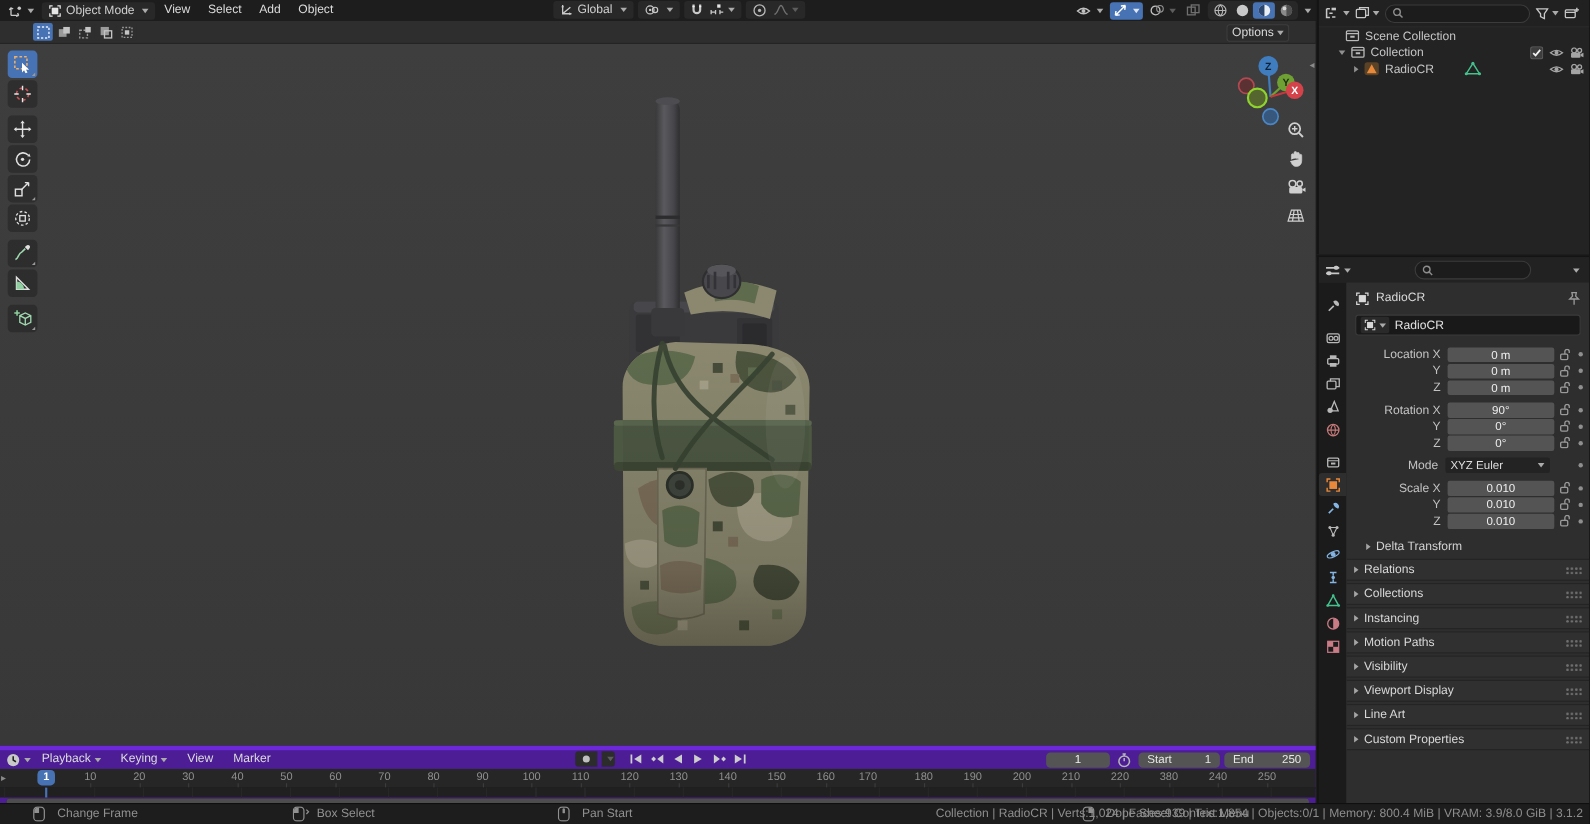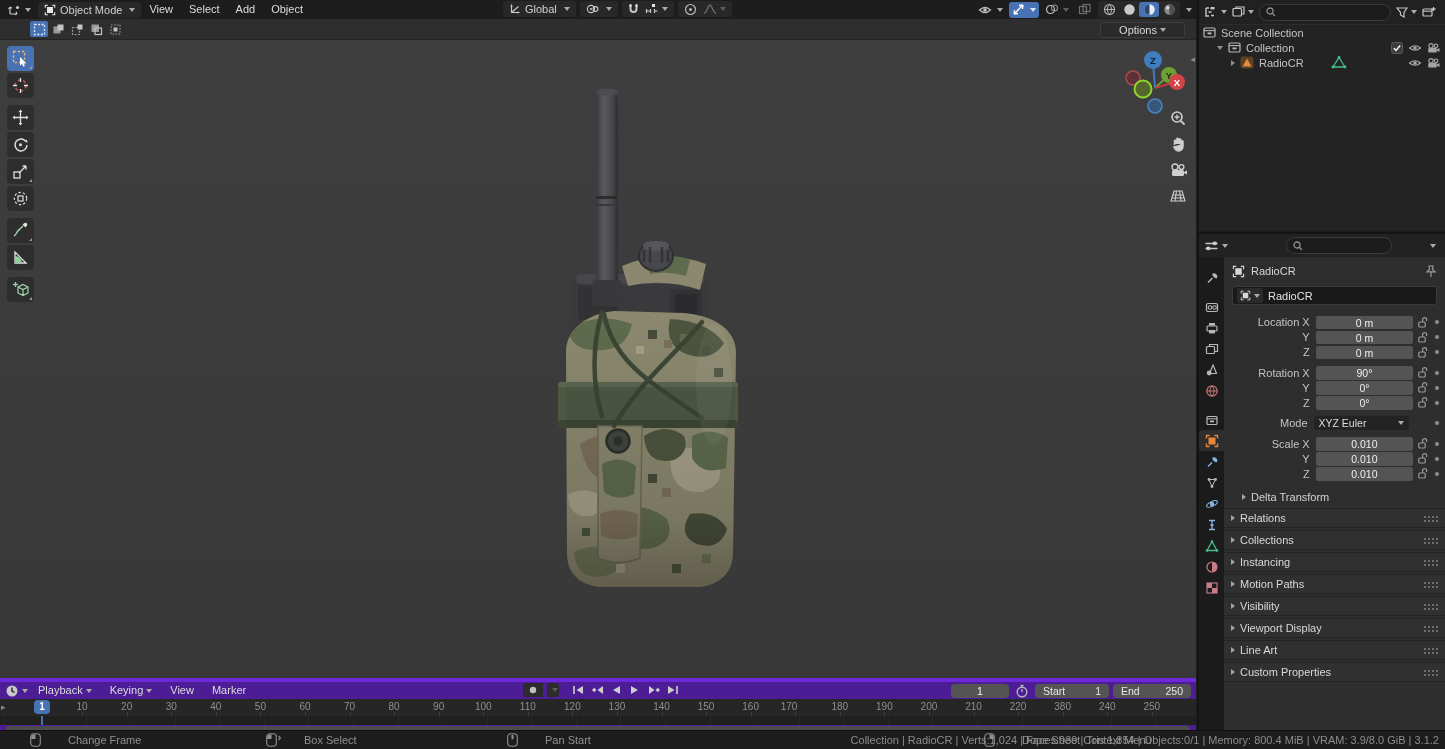--- a/index.html
+++ b/index.html
@@ -18,21 +18,21 @@
   .vp-right{position:absolute;right:4px;top:1px;display:flex;align-items:center;gap:3px}
   .hbtn{display:flex;align-items:center;height:16px;padding:0 3px;border-radius:3px;gap:1px}
   .hbtn.on{background:#4772b3}
   .shade-group{display:flex;align-items:center;background:#282828;border-radius:4px;height:17px;padding:0 1px}
   .shade-btn{width:20px;height:15px;display:flex;align-items:center;justify-content:center;border-radius:3px}
   .shade-btn.on{background:#4772b3}
   .tool-settings{position:absolute;left:0;top:19px;right:0;height:20px;background:#2e2e2e;border-bottom:1px solid #242424;display:flex;align-items:center;padding:0 6px;z-index:5}
   .sel-modes{display:flex;gap:1px;margin-left:24px}
   .sel-mode{width:18px;height:16px;border-radius:2px;background:#2e2e2e;display:flex;align-items:center;justify-content:center}
   .sel-mode.on{background:#4772b3}
-  .options-dd{position:absolute;right:11px;top:3px;display:flex;align-items:center;background:#2b2b2b;border:1px solid #3d3d3d;border-radius:3px;height:14px;padding:0 18px;color:#d8d8d8}
+  .options-dd{position:absolute;right:24px;top:3px;display:flex;align-items:center;background:#2b2b2b;border:1px solid #3d3d3d;border-radius:3px;height:14px;padding:0 4px;color:#d8d8d8}
   .canvas{position:absolute;left:0;top:40px;right:0;bottom:0;background:linear-gradient(180deg,#3e3e3e 0%,#3a3a3a 70%,#383838 100%)}
   .toolbar{position:absolute;left:7px;top:6px;display:flex;flex-direction:column;gap:2px}
   .tool{width:27px;height:25px;border-radius:4px;background:rgba(45,45,45,.92);display:flex;align-items:center;justify-content:center;position:relative}
   .tool.on{background:#4772b3}
   .tool.gapb{margin-top:5px}
   .tool .sub{position:absolute;right:2px;bottom:2px;width:0;height:0;border-left:3px solid transparent;border-bottom:3px solid #9a9a9a}
   .gizmo{position:absolute;right:4px;top:8px}
   .nav-col{position:absolute;right:8px;top:68px;display:flex;flex-direction:column;gap:6px;align-items:center}
   .nav-btn{width:20px;height:20px;display:flex;align-items:center;justify-content:center}
   .region-toggle{position:absolute;color:#8a8a8a;font-size:9px}
@@ -82,21 +82,21 @@
   .ruler{position:absolute;left:0;top:17px;right:0;height:17px;background:#262626;border-bottom:1px solid #191919}
   .tick-label{position:absolute;top:2px;transform:translateX(-50%);color:#8f8f8f;font-size:10px}
   .tick-mark{position:absolute;bottom:0;width:1px;height:4px;background:#3c3c3c}
   .playhead-box{position:absolute;left:34px;top:1px;width:16px;height:14px;background:#4772b3;border-radius:4px;color:#fff;font-weight:bold;font-size:10px;text-align:center;line-height:14px}
   .track{position:absolute;left:0;top:34px;right:0;height:9px;background:#202020;background-image:repeating-linear-gradient(90deg,#272727 0 1px,transparent 1px 44.57px);background-position:41px 0}
   .playhead-line{position:absolute;left:41px;top:34px;width:2px;height:9px;background:#4772b3}
   .hscroll{position:absolute;left:6px;right:6px;top:44px;height:6px;background:#272727;border-radius:3px}
   .hscroll .thumb{position:absolute;inset:0;background:#4d4d4d;border-radius:3px}
   
   .status{position:absolute;left:0;top:730px;width:1445px;height:19px;background:#1d1d1d;border-top:1px solid #0f0f0f;box-sizing:border-box;color:#909090}
-  .hint{position:absolute;top:2px;display:flex;align-items:center;gap:22px}
+  .hint{position:absolute;top:2px;display:flex;align-items:center;gap:6px}
   .stats{position:absolute;right:6px;top:3px;color:#8d8d8d}
 </style>
 </head>
 <body>
 
 <div id="root">
 
   <div class="vp">
     <div class="vp-header">
       <div class="hbtn">
@@ -482,21 +482,21 @@
         <span class="caret"></span>
       </div>
       <div>
         <svg width="14" height="12" viewBox="0 0 14 12">
             <rect x="1" y="3" width="9" height="7" rx="1" fill="none" stroke="#c8c8c8" stroke-width="1.2"></rect>
             <path d="M1 5.2 h9" stroke="#c8c8c8" stroke-width="1.1"></path>
             <path d="M11.5 1 v4 M9.5 3 h4" stroke="#c8c8c8" stroke-width="1.3"></path>
           </svg>
       </div>
     </div>
-    <div class="orow" style="padding-left:4px;gap:5px">
+    <div class="orow" style="padding-left:24px;gap:5px">
       <svg width="13" height="11" viewBox="0 0 13 11">
           <rect x="1" y="1" width="11" height="9" rx="1.2" fill="none" stroke="#b9b9b9" stroke-width="1.2"></rect>
           <path d="M1 3.6 h11" stroke="#b9b9b9" stroke-width="1.1"></path>
           <rect x="4.5" y="5.5" width="4" height="1.8" fill="#b9b9b9"></rect>
         </svg>
       <span>Scene Collection</span>
     </div>
     <div class="orow" style="padding-left:18px;gap:5px">
       <span class="disc open"></span>
       <svg width="13" height="11" viewBox="0 0 13 11">

